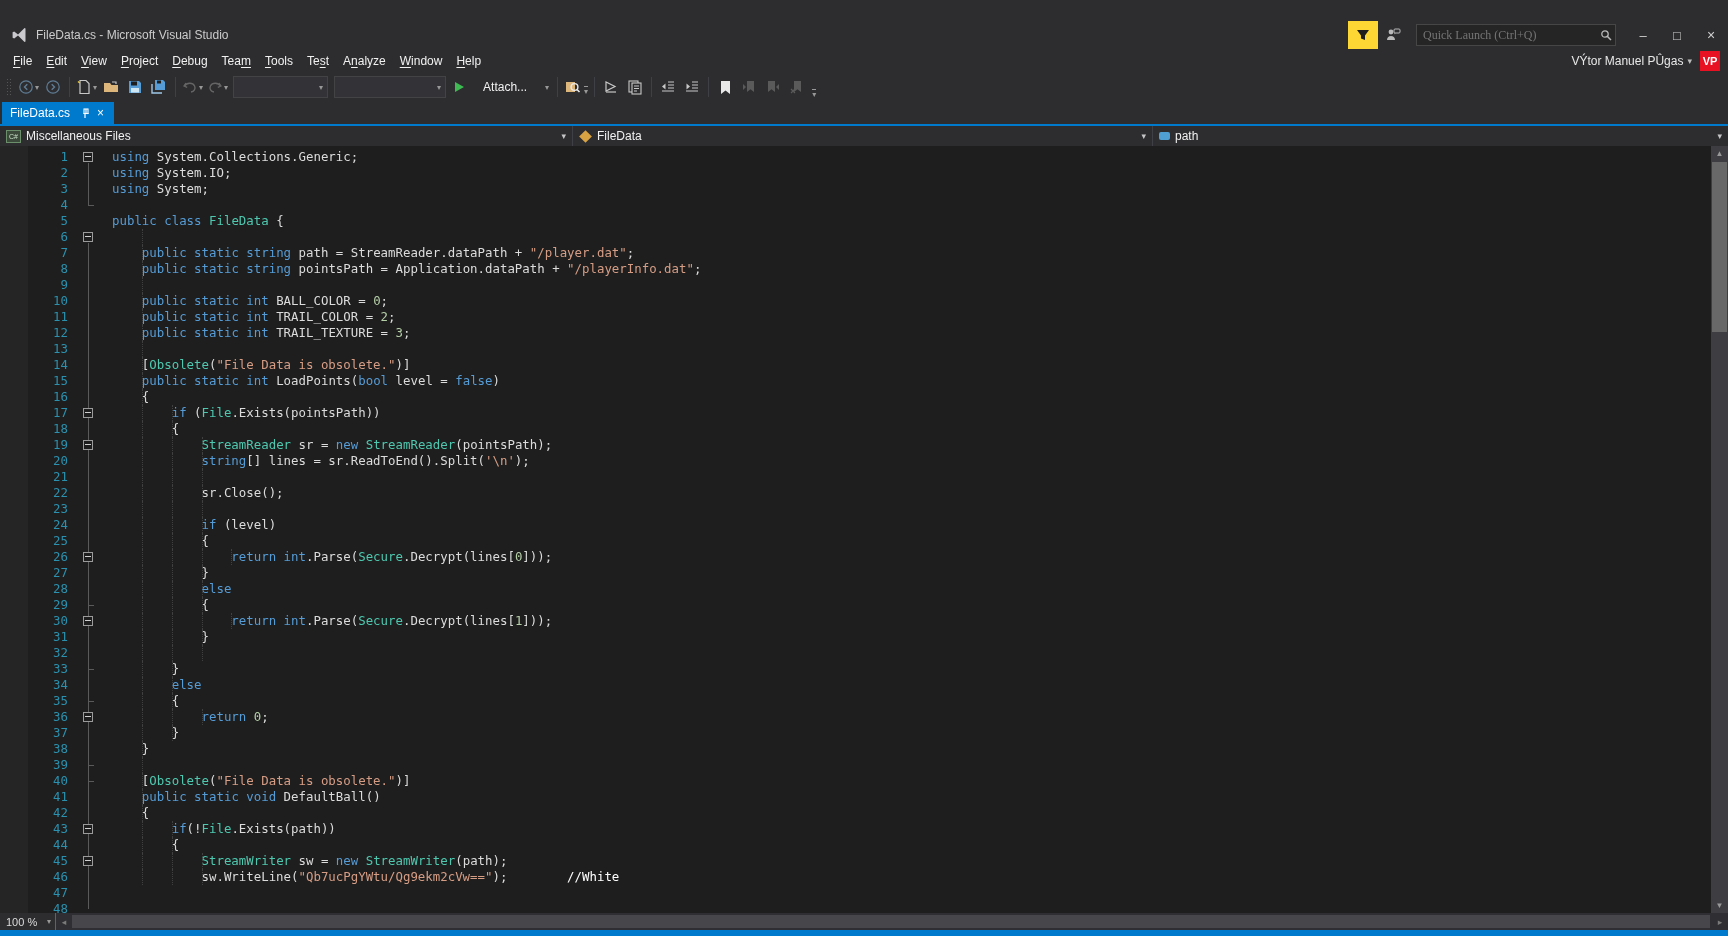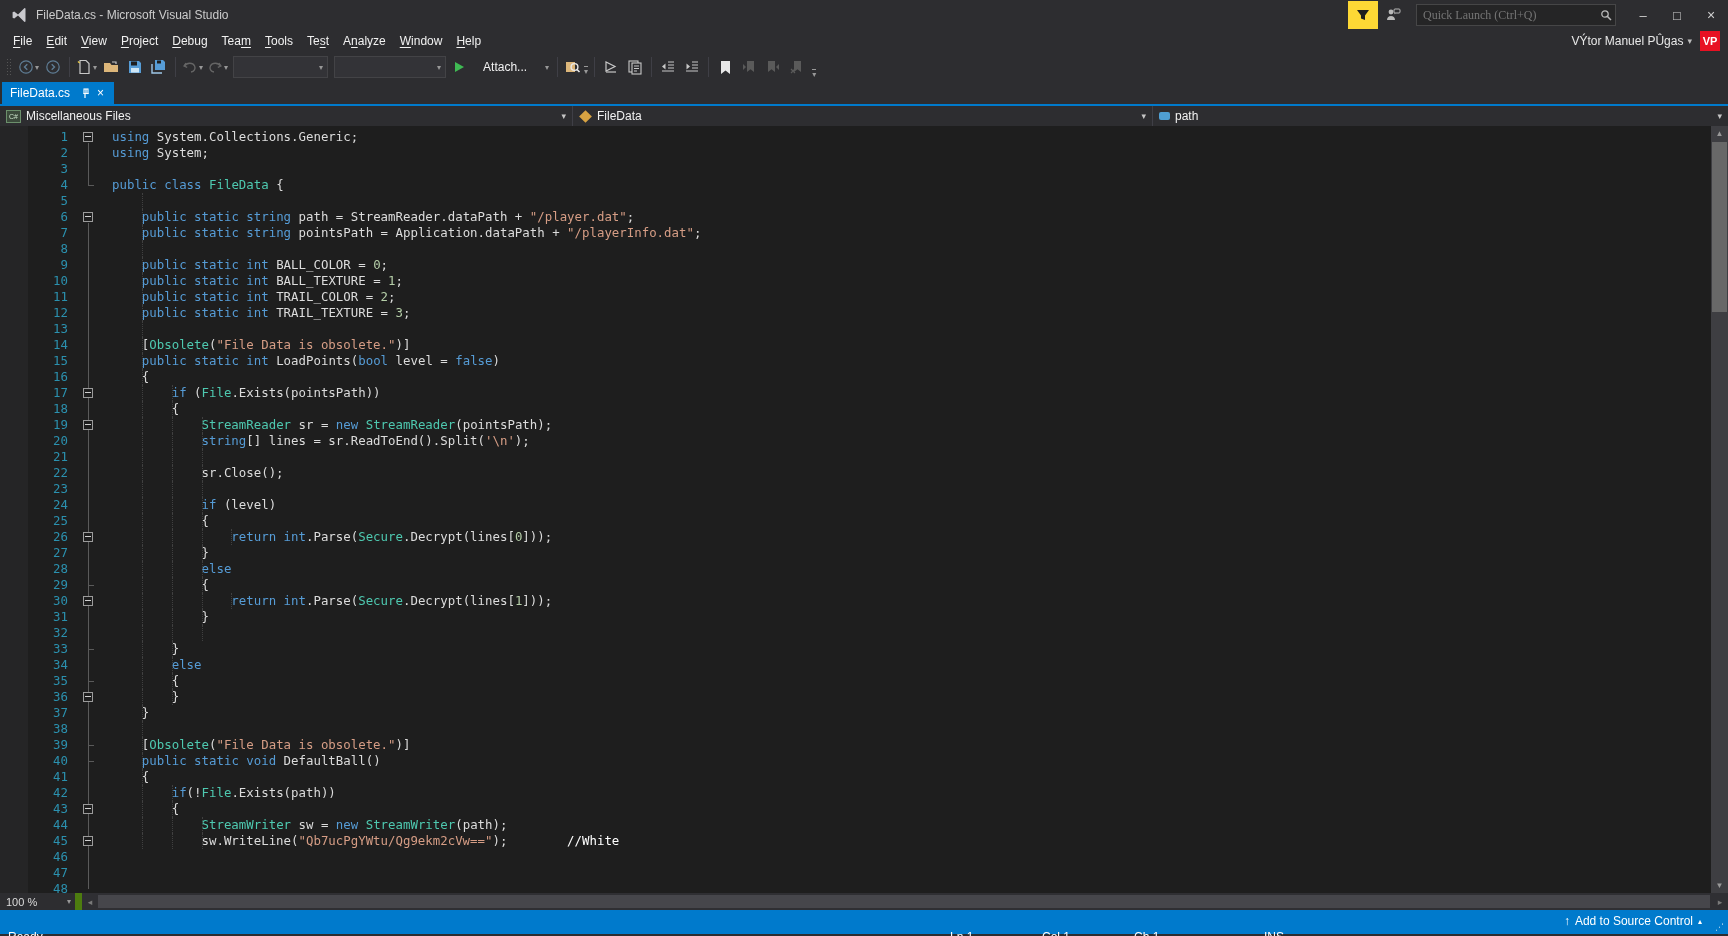--- a/index.html
+++ b/index.html
@@ -6,21 +6,21 @@
   html,body { margin:0; padding:0; }
   body {
     width:1728px; height:936px; overflow:hidden;
     background:#2d2d30; color:#f1f1f1;
     font-family:"Liberation Sans", sans-serif; font-size:12px;
     -webkit-font-smoothing:antialiased;
   }
   .window { width:1728px; height:936px; display:flex; flex-direction:column; }
 
   
-  .titlebar { height:30px; display:flex; align-items:center; padding:0 0 0 8px; background:#2d2d30; flex:0 0 auto; }
+  .titlebar { height:30px; display:flex; align-items:center; padding:0 0 0 8px; background:#2d2d30; flex:0 0 auto;margin-top:20px; }
   .vs-logo { width:20px; height:20px; margin-right:8px; display:flex; align-items:center; justify-content:center; }
   .title-text { color:#cccccc; font-size:12px; }
   .title-spacer { flex:1; }
   .tb-yellow { width:30px; height:28px; background:#fdd835; display:flex; align-items:center; justify-content:center; }
   .tb-icon { width:30px; height:28px; display:flex; align-items:center; justify-content:center; }
   .quicklaunch { width:200px; height:22px; background:#252526; border:1px solid #464647; display:flex; align-items:center; margin:0 10px 0 8px; }
   .quicklaunch input { flex:1; background:transparent; border:none; outline:none; color:#999; font-family:Liberation Serif, serif; font-size:12px; padding:0 4px 0 6px; }
   .ql-mag { width:18px; display:flex; align-items:center; justify-content:center; }
   .winbtn { width:34px; height:28px; display:flex; align-items:center; justify-content:center; color:#d0d0d0; font-size:13px; }
   .winbtn.close { font-size:14px; }
@@ -84,21 +84,21 @@
   .tk-k { color:#569cd6; } .tk-t { color:#4ec9b0; } .tk-s { color:#d69d85; }
   .tk-n { color:#b5cea8; } .tk-c { color:#ffffff; } .tk-p { color:#dcdcdc; }
 
   .vscroll { width:17px; background:#3e3e42; position:relative; }
   .vs-arrow { position:absolute; left:0; width:17px; height:15px; color:#999; font-size:8px; display:flex; align-items:center; justify-content:center; }
   .vs-arrow.up { top:0; } .vs-arrow.down { bottom:0; }
   .vs-thumb { position:absolute; left:1px; right:1px; top:16px; height:170px; background:#686868; }
 
   
   .hscroll-row { height:17px; display:flex; background:#2f2f33; flex:0 0 auto; align-items:stretch; }
-  .zoom-combo { width:82px; background:#2d2d30; border-right:7px solid #4d7c0f; display:flex; align-items:center; padding:0 4px 0 6px; color:#dcdcdc; font-size:11px; }
+  .zoom-combo { width:56px; background:#2d2d30; border-right:1px solid #4d7c0f; display:flex; align-items:center; padding:0 4px 0 6px; color:#dcdcdc; font-size:11px; }
   .zoom-combo .caret { margin-left:auto; font-size:8px; color:#989898; }
   .hs-arrow { width:16px; display:flex; align-items:center; justify-content:center; color:#7a7a7a; font-size:9px; }
   .hs-track { flex:1; position:relative; }
   .hs-thumb { position:absolute; left:0; right:2px; top:2px; bottom:2px; background:#46464b; }
 
   
   .statusbar { height:24px; background:#007acc; color:#ffffff; position:relative; flex:0 0 auto; font-size:12px; }
   .sb-item { position:absolute; top:20px; }
   .sb-ready { left:8px; }
   .sb-ln { left:950px; } .sb-col { left:1042px; } .sb-ch { left:1134px; } .sb-ins { left:1264px; }
@@ -409,29 +409,29 @@
         <span class="fold" style="top: 262px;"></span>
         <span class="fold" style="top: 294px;"></span>
         <span class="fold" style="top: 406px;"></span>
         <span class="fold" style="top: 470px;"></span>
         <span class="fold" style="top: 566px;"></span>
         <span class="fold" style="top: 678px;"></span>
         <span class="fold" style="top: 710px;"></span>
       </div>
     <div class="code" id="code">
         <div class="row"><span class="tk-k">using</span><span class="tk-p"> System.Collections.Generic;</span></div>
+        <div class="row"><span class="tk-k">using</span><span class="tk-p"> System.IO;</span></div>
         <div class="row"><span class="tk-k">using</span><span class="tk-p"> System;</span></div>
         <div class="row"></div>
         <div class="row"><span class="tk-k">public</span><span class="tk-p"> </span><span class="tk-k">class</span><span class="tk-p"> </span><span class="tk-t">FileData</span><span class="tk-p"> {</span></div>
         <div class="row"><span class="guide" style="left: calc(4ch + 10px);"></span></div>
         <div class="row"><span class="guide" style="left: calc(4ch + 10px);"></span><span class="tk-p">    </span><span class="tk-k">public</span><span class="tk-p"> </span><span class="tk-k">static</span><span class="tk-p"> </span><span class="tk-k">string</span><span class="tk-p"> path = StreamReader.dataPath + </span><span class="tk-s">"/player.dat"</span><span class="tk-p">;</span></div>
         <div class="row"><span class="guide" style="left: calc(4ch + 10px);"></span><span class="tk-p">    </span><span class="tk-k">public</span><span class="tk-p"> </span><span class="tk-k">static</span><span class="tk-p"> </span><span class="tk-k">string</span><span class="tk-p"> pointsPath = Application.dataPath + </span><span class="tk-s">"/playerInfo.dat"</span><span class="tk-p">;</span></div>
         <div class="row"><span class="guide" style="left: calc(4ch + 10px);"></span></div>
         <div class="row"><span class="guide" style="left: calc(4ch + 10px);"></span><span class="tk-p">    </span><span class="tk-k">public</span><span class="tk-p"> </span><span class="tk-k">static</span><span class="tk-p"> </span><span class="tk-k">int</span><span class="tk-p"> BALL_COLOR = </span><span class="tk-n">0</span><span class="tk-p">;</span></div>
-        <div class="row"><span class="guide" style="left: calc(4ch + 10px);"></span><span class="tk-p">    </span><span class="tk-k">public</span><span class="tk-p"> </span><span class="tk-k">static</span><span class="tk-p"> </span><span class="tk-k">int</span><span class="tk-p"> BALL_TEXTURE = </span><span class="tk-n">1</span><span class="tk-p">;</span></div>
         <div class="row"><span class="guide" style="left: calc(4ch + 10px);"></span><span class="tk-p">    </span><span class="tk-k">public</span><span class="tk-p"> </span><span class="tk-k">static</span><span class="tk-p"> </span><span class="tk-k">int</span><span class="tk-p"> TRAIL_COLOR = </span><span class="tk-n">2</span><span class="tk-p">;</span></div>
         <div class="row"><span class="guide" style="left: calc(4ch + 10px);"></span><span class="tk-p">    </span><span class="tk-k">public</span><span class="tk-p"> </span><span class="tk-k">static</span><span class="tk-p"> </span><span class="tk-k">int</span><span class="tk-p"> TRAIL_TEXTURE = </span><span class="tk-n">3</span><span class="tk-p">;</span></div>
         <div class="row"><span class="guide" style="left: calc(4ch + 10px);"></span></div>
         <div class="row"><span class="guide" style="left: calc(4ch + 10px);"></span><span class="tk-p">    [</span><span class="tk-t">Obsolete</span><span class="tk-p">(</span><span class="tk-s">"File Data is obsolete."</span><span class="tk-p">)]</span></div>
         <div class="row"><span class="guide" style="left: calc(4ch + 10px);"></span><span class="tk-p">    </span><span class="tk-k">public</span><span class="tk-p"> </span><span class="tk-k">static</span><span class="tk-p"> </span><span class="tk-k">int</span><span class="tk-p"> LoadPoints(</span><span class="tk-k">bool</span><span class="tk-p"> level = </span><span class="tk-k">false</span><span class="tk-p">)</span></div>
         <div class="row"><span class="guide" style="left: calc(4ch + 10px);"></span><span class="tk-p">    {</span></div>
         <div class="row"><span class="guide" style="left: calc(4ch + 10px);"></span><span class="guide" style="left: calc(8ch + 10px);"></span><span class="tk-p">        </span><span class="tk-k">if</span><span class="tk-p"> (</span><span class="tk-t">File</span><span class="tk-p">.Exists(pointsPath))</span></div>
         <div class="row"><span class="guide" style="left: calc(4ch + 10px);"></span><span class="guide" style="left: calc(8ch + 10px);"></span><span class="tk-p">        {</span></div>
         <div class="row"><span class="guide" style="left: calc(4ch + 10px);"></span><span class="guide" style="left: calc(8ch + 10px);"></span><span class="guide" style="left: calc(12ch + 10px);"></span><span class="tk-p">            </span><span class="tk-t">StreamReader</span><span class="tk-p"> sr = </span><span class="tk-k">new</span><span class="tk-p"> </span><span class="tk-t">StreamReader</span><span class="tk-p">(pointsPath);</span></div>
         <div class="row"><span class="guide" style="left: calc(4ch + 10px);"></span><span class="guide" style="left: calc(8ch + 10px);"></span><span class="guide" style="left: calc(12ch + 10px);"></span><span class="tk-p">            </span><span class="tk-k">string</span><span class="tk-p">[] lines = sr.ReadToEnd().Split(</span><span class="tk-s">'\n'</span><span class="tk-p">);</span></div>
@@ -443,20 +443,21 @@
         <div class="row"><span class="guide" style="left: calc(4ch + 10px);"></span><span class="guide" style="left: calc(8ch + 10px);"></span><span class="guide" style="left: calc(12ch + 10px);"></span><span class="guide" style="left: calc(16ch + 10px);"></span><span class="tk-p">                </span><span class="tk-k">return</span><span class="tk-p"> </span><span class="tk-k">int</span><span class="tk-p">.Parse(</span><span class="tk-t">Secure</span><span class="tk-p">.Decrypt(lines[</span><span class="tk-n">0</span><span class="tk-p">]));</span></div>
         <div class="row"><span class="guide" style="left: calc(4ch + 10px);"></span><span class="guide" style="left: calc(8ch + 10px);"></span><span class="guide" style="left: calc(12ch + 10px);"></span><span class="tk-p">            }</span></div>
         <div class="row"><span class="guide" style="left: calc(4ch + 10px);"></span><span class="guide" style="left: calc(8ch + 10px);"></span><span class="guide" style="left: calc(12ch + 10px);"></span><span class="tk-p">            </span><span class="tk-k">else</span></div>
         <div class="row"><span class="guide" style="left: calc(4ch + 10px);"></span><span class="guide" style="left: calc(8ch + 10px);"></span><span class="guide" style="left: calc(12ch + 10px);"></span><span class="tk-p">            {</span></div>
         <div class="row"><span class="guide" style="left: calc(4ch + 10px);"></span><span class="guide" style="left: calc(8ch + 10px);"></span><span class="guide" style="left: calc(12ch + 10px);"></span><span class="guide" style="left: calc(16ch + 10px);"></span><span class="tk-p">                </span><span class="tk-k">return</span><span class="tk-p"> </span><span class="tk-k">int</span><span class="tk-p">.Parse(</span><span class="tk-t">Secure</span><span class="tk-p">.Decrypt(lines[</span><span class="tk-n">1</span><span class="tk-p">]));</span></div>
         <div class="row"><span class="guide" style="left: calc(4ch + 10px);"></span><span class="guide" style="left: calc(8ch + 10px);"></span><span class="guide" style="left: calc(12ch + 10px);"></span><span class="tk-p">            }</span></div>
         <div class="row"><span class="guide" style="left: calc(4ch + 10px);"></span><span class="guide" style="left: calc(8ch + 10px);"></span><span class="guide" style="left: calc(12ch + 10px);"></span></div>
         <div class="row"><span class="guide" style="left: calc(4ch + 10px);"></span><span class="guide" style="left: calc(8ch + 10px);"></span><span class="tk-p">        }</span></div>
         <div class="row"><span class="guide" style="left: calc(4ch + 10px);"></span><span class="guide" style="left: calc(8ch + 10px);"></span><span class="tk-p">        </span><span class="tk-k">else</span></div>
         <div class="row"><span class="guide" style="left: calc(4ch + 10px);"></span><span class="guide" style="left: calc(8ch + 10px);"></span><span class="tk-p">        {</span></div>
+        <div class="row"><span class="guide" style="left: calc(4ch + 10px);"></span><span class="guide" style="left: calc(8ch + 10px);"></span><span class="guide" style="left: calc(12ch + 10px);"></span><span class="tk-p">            </span><span class="tk-k">return</span><span class="tk-p"> </span><span class="tk-n">0</span><span class="tk-p">;</span></div>
         <div class="row"><span class="guide" style="left: calc(4ch + 10px);"></span><span class="guide" style="left: calc(8ch + 10px);"></span><span class="tk-p">        }</span></div>
         <div class="row"><span class="guide" style="left: calc(4ch + 10px);"></span><span class="tk-p">    }</span></div>
         <div class="row"><span class="guide" style="left: calc(4ch + 10px);"></span></div>
         <div class="row"><span class="guide" style="left: calc(4ch + 10px);"></span><span class="tk-p">    [</span><span class="tk-t">Obsolete</span><span class="tk-p">(</span><span class="tk-s">"File Data is obsolete."</span><span class="tk-p">)]</span></div>
         <div class="row"><span class="guide" style="left: calc(4ch + 10px);"></span><span class="tk-p">    </span><span class="tk-k">public</span><span class="tk-p"> </span><span class="tk-k">static</span><span class="tk-p"> </span><span class="tk-k">void</span><span class="tk-p"> DefaultBall()</span></div>
         <div class="row"><span class="guide" style="left: calc(4ch + 10px);"></span><span class="tk-p">    {</span></div>
         <div class="row"><span class="guide" style="left: calc(4ch + 10px);"></span><span class="guide" style="left: calc(8ch + 10px);"></span><span class="tk-p">        </span><span class="tk-k">if</span><span class="tk-p">(!</span><span class="tk-t">File</span><span class="tk-p">.Exists(path))</span></div>
         <div class="row"><span class="guide" style="left: calc(4ch + 10px);"></span><span class="guide" style="left: calc(8ch + 10px);"></span><span class="tk-p">        {</span></div>
         <div class="row"><span class="guide" style="left: calc(4ch + 10px);"></span><span class="guide" style="left: calc(8ch + 10px);"></span><span class="guide" style="left: calc(12ch + 10px);"></span><span class="tk-p">            </span><span class="tk-t">StreamWriter</span><span class="tk-p"> sw = </span><span class="tk-k">new</span><span class="tk-p"> </span><span class="tk-t">StreamWriter</span><span class="tk-p">(path);</span></div>
         <div class="row"><span class="guide" style="left: calc(4ch + 10px);"></span><span class="guide" style="left: calc(8ch + 10px);"></span><span class="guide" style="left: calc(12ch + 10px);"></span><span class="tk-p">            sw.WriteLine(</span><span class="tk-s">"Qb7ucPgYWtu/Qg9ekm2cVw=="</span><span class="tk-p">);        </span><span class="tk-c">//White</span></div>

